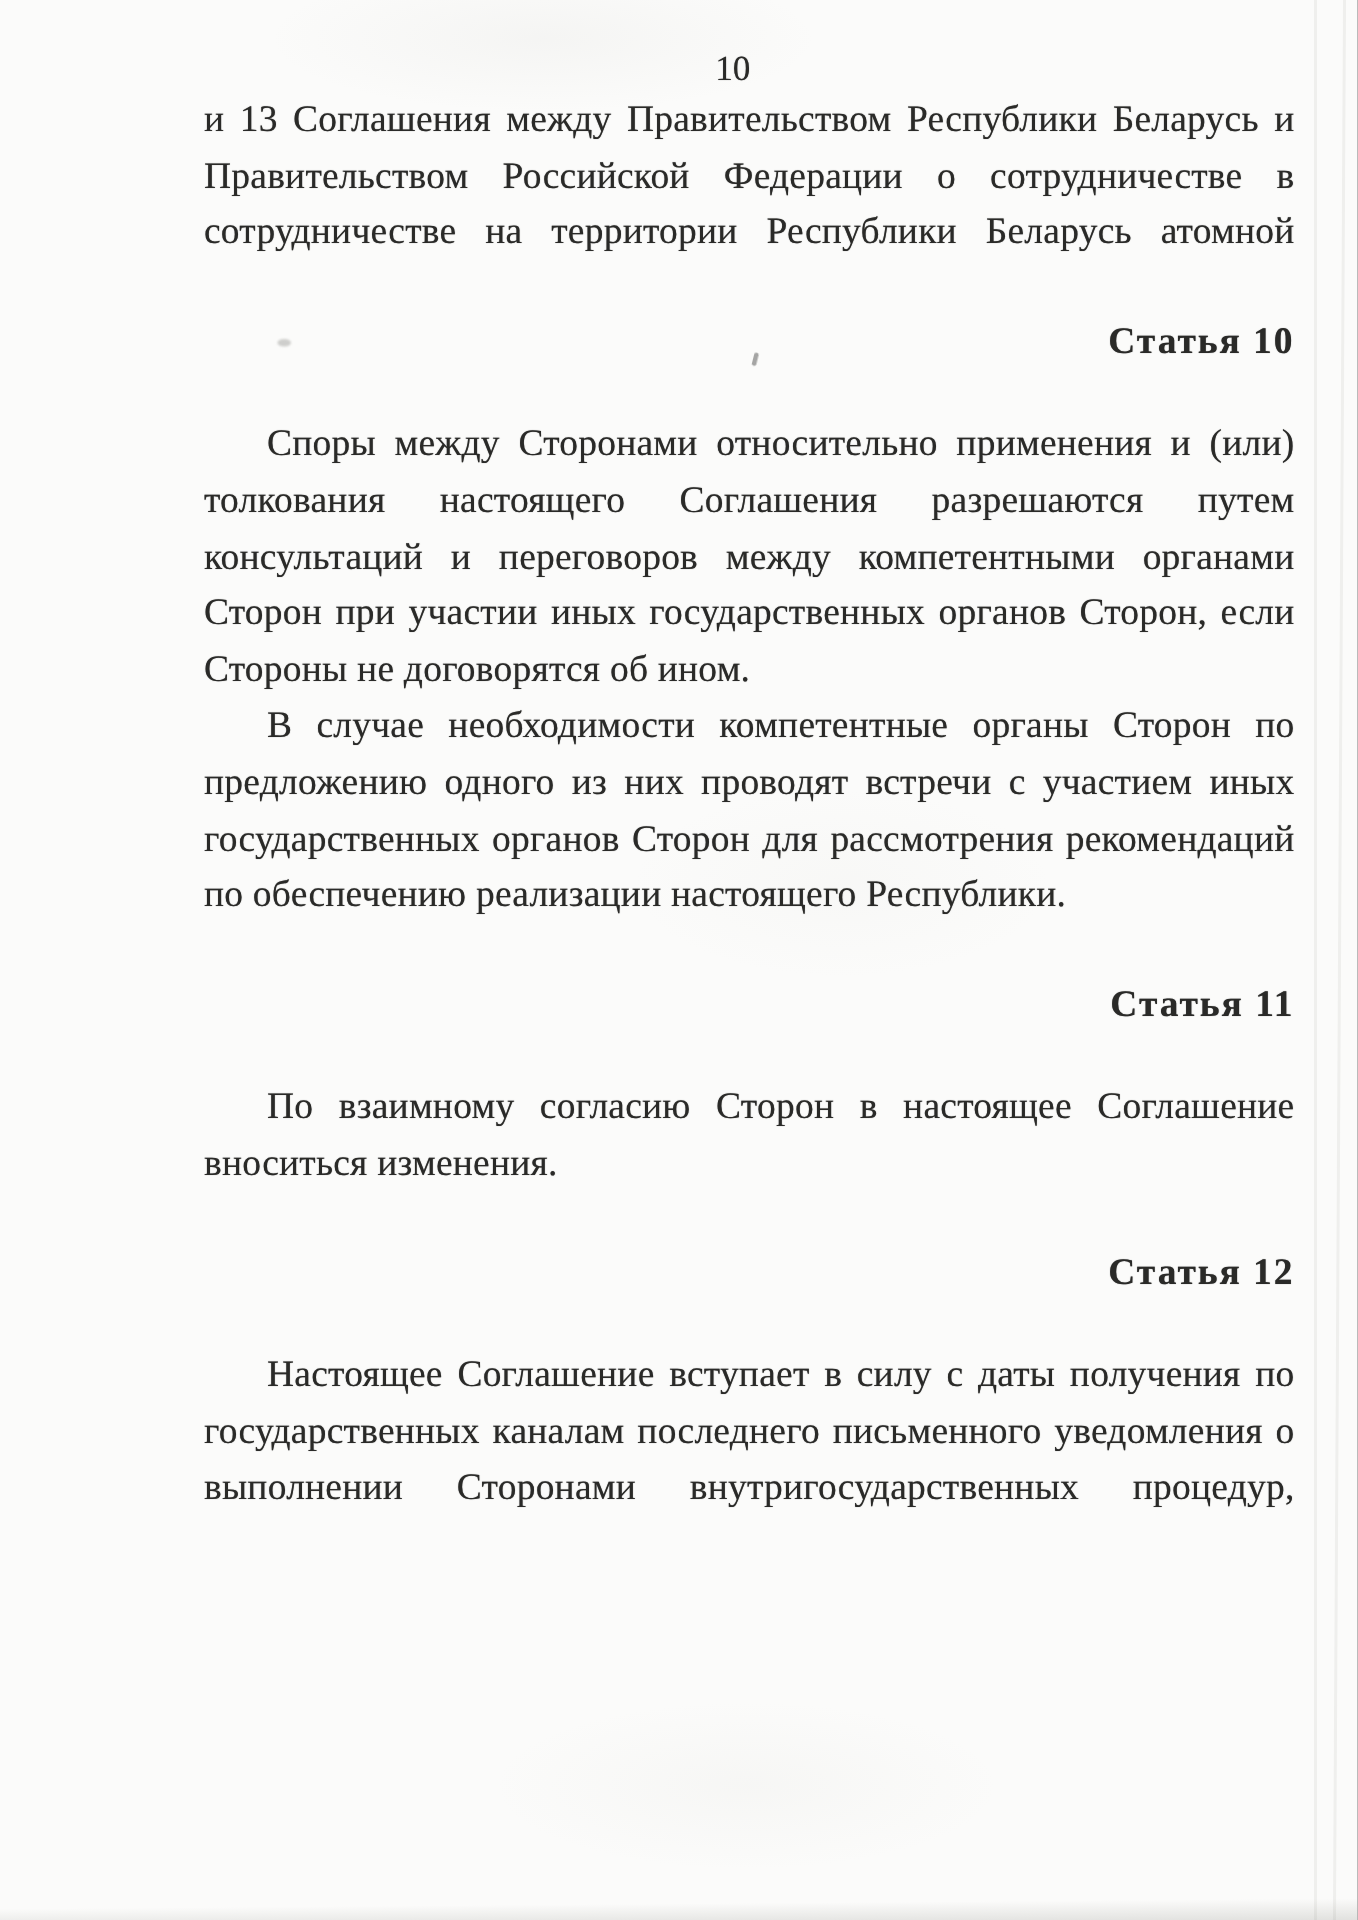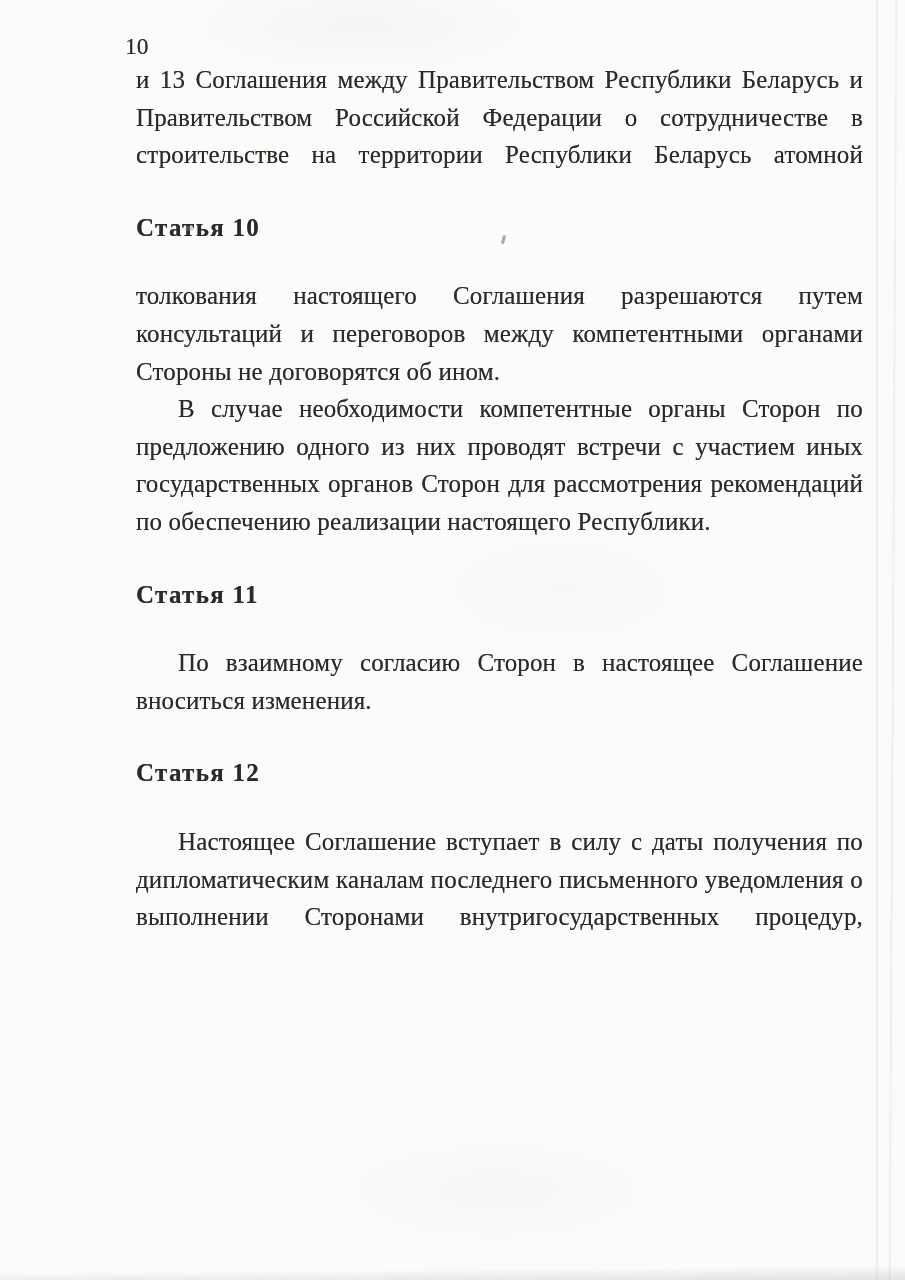--- a/index.html
+++ b/index.html
@@ -15,20 +15,21 @@
       radial-gradient(ellipse 240px 80px at 55% 93%, rgba(200,200,192,0.09), rgba(0,0,0,0) 70%);
     overflow: hidden;
     font-family: "Liberation Serif", "DejaVu Serif", serif;
     color: #2a2a28;
   }
   .pagenum {
     position: absolute;
     top: 31px;
     left: 136px;
     width: 727px;
+    text-align: center;
     font-size: 23.5px;
     line-height: 30px;
     transform: translateX(-11px);
     text-shadow: 0 0 0.6px rgba(42,42,40,0.65);
   }
   .content {
     position: absolute;
     left: 136px;
     top: 61px;
     width: 727px;
@@ -41,21 +42,21 @@
     height: 37.6px;
     line-height: 37.6px;
     text-align: justify;
     text-align-last: justify;
     overflow: hidden;
   }
   .line.indent { text-indent: 42px; }
   .line.last { text-align-last: left; }
   .heading {
     font-weight: 700;
-    text-align: left;
+    text-align: right;
     letter-spacing: 1.3px;
     height: 37.6px;
     line-height: 37.6px;
     margin: 35px 0 31px 0;
   }
   
   .streak {
     position: absolute;
     top: 0;
     height: 100%;
@@ -98,43 +99,45 @@
 </head>
 <body>
 
 <div class="page">
   <div class="pagenum">10</div>
 
   <div class="content">
       <div class="para">
         <div class="line">и 13 Соглашения между Правительством Республики Беларусь и</div>
         <div class="line">Правительством Российской Федерации о сотрудничестве в</div>
-        <div class="line">строительстве на территории Республики Беларусь атомной</div>
+        <div class="line">сотрудничестве на территории Республики Беларусь атомной</div>
       </div>
       <div class="heading">Статья 10</div>
       <div class="para">
+        <div class="line indent">Споры между Сторонами относительно применения и (или)</div>
         <div class="line">толкования настоящего Соглашения разрешаются путем</div>
         <div class="line">консультаций и переговоров между компетентными органами</div>
+        <div class="line">Сторон при участии иных государственных органов Сторон, если</div>
         <div class="line last">Стороны не договорятся об ином.</div>
       </div>
       <div class="para">
         <div class="line indent">В случае необходимости компетентные органы Сторон по</div>
         <div class="line">предложению одного из них проводят встречи с участием иных</div>
         <div class="line">государственных органов Сторон для рассмотрения рекомендаций</div>
         <div class="line last">по обеспечению реализации настоящего Республики.</div>
       </div>
       <div class="heading">Статья 11</div>
       <div class="para">
         <div class="line indent">По взаимному согласию Сторон в настоящее Соглашение могут</div>
         <div class="line last">вноситься изменения.</div>
       </div>
       <div class="heading">Статья 12</div>
       <div class="para">
         <div class="line indent">Настоящее Соглашение вступает в силу с даты получения по</div>
-        <div class="line">дипломатическим каналам последнего письменного уведомления о</div>
+        <div class="line">государственных каналам последнего письменного уведомления о</div>
         <div class="line">выполнении Сторонами внутригосударственных процедур,</div>
       </div>
     </div>
 
   <div class="streak s1"></div>
   <div class="streak s2"></div>
   <div class="bottom-edge"></div>
   <div class="smudge-a"></div>
   <div class="smudge-b"></div>
 </div>

